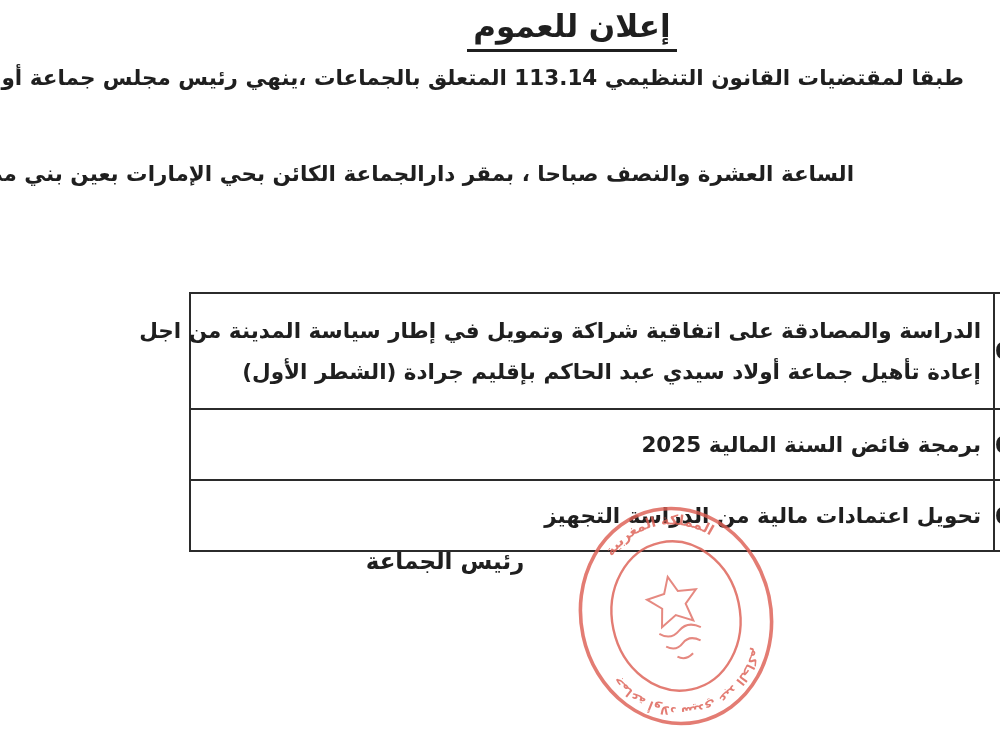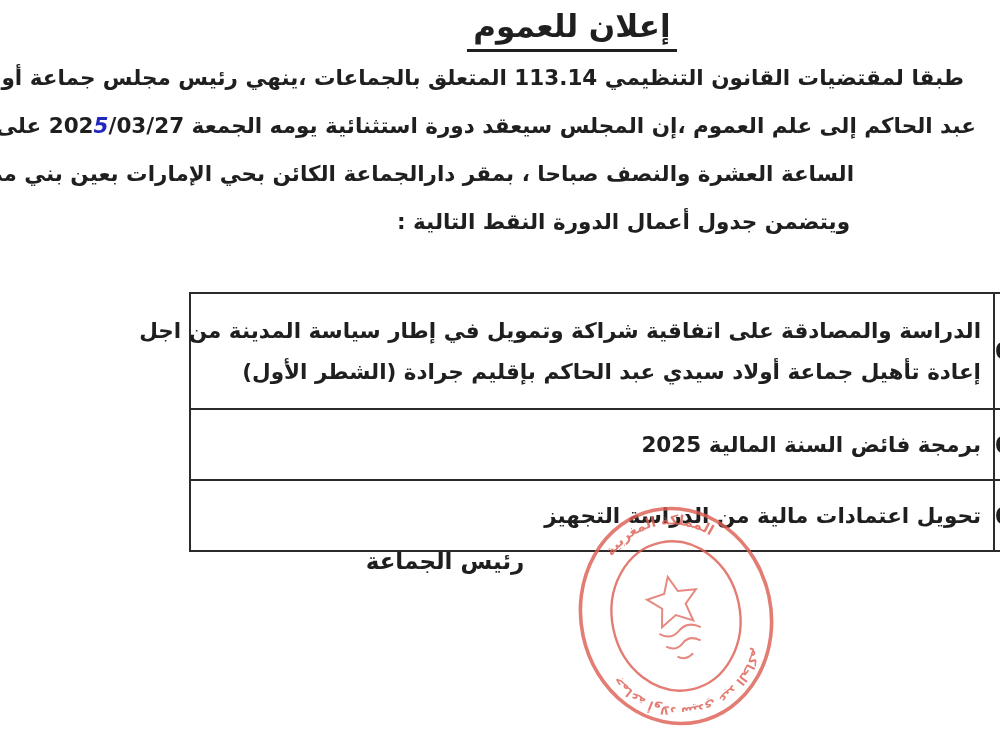--- a/index.html
+++ b/index.html
@@ -67,24 +67,22 @@
 <body>
 
 <div class="doc">
 
   <div class="title-wrap">
     <span class="title">إعلان للعموم</span>
   </div>
 
   <div class="pline l1">طبقا لمقتضيات  القانون التنظيمي 113.14 المتعلق بالجماعات  ،ينهي رئيس مجلس جماعة أولاد سيدي</div>
 
-  <div class="pline l2"><span>عبد الحاكم إلى علم العموم ،إن المجلس سيعقد دورة استثنائية  يومه الجمعة </span><span class="date"><span>202</span><span class="blue-digit">5</span><span>/03/27</span></span><span> على</span></div>
 
   <div class="pline l3">الساعة العشرة والنصف صباحا  ، بمقر دارالجماعة الكائن بحي الإمارات بعين بني مطهر ،</div>
-  <div class="pline l4">ويتضمن جدول أعمال الدورة النقط التالية :</div>
 
   <table class="agenda">
     <tbody>
       <tr class="r1">
         <td class="num">01</td>
         <td class="item">الدراسة والمصادقة على اتفاقية شراكة وتمويل في إطار سياسة المدينة من اجل
 إعادة تأهيل جماعة أولاد سيدي عبد الحاكم بإقليم جرادة (الشطر الأول)</td>
       </tr>
       <tr class="r2">
         <td class="num">03</td>

